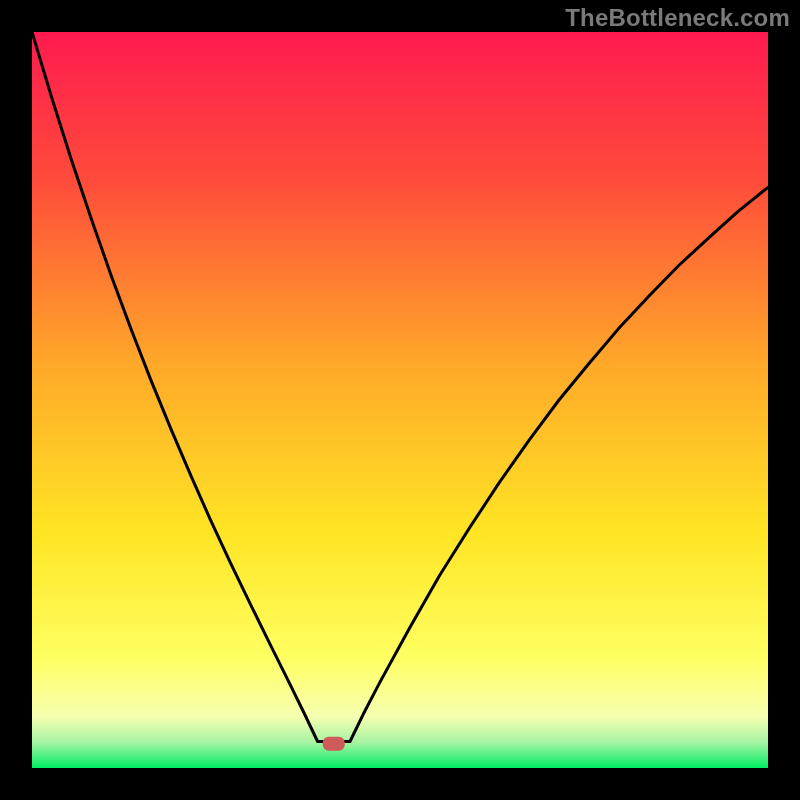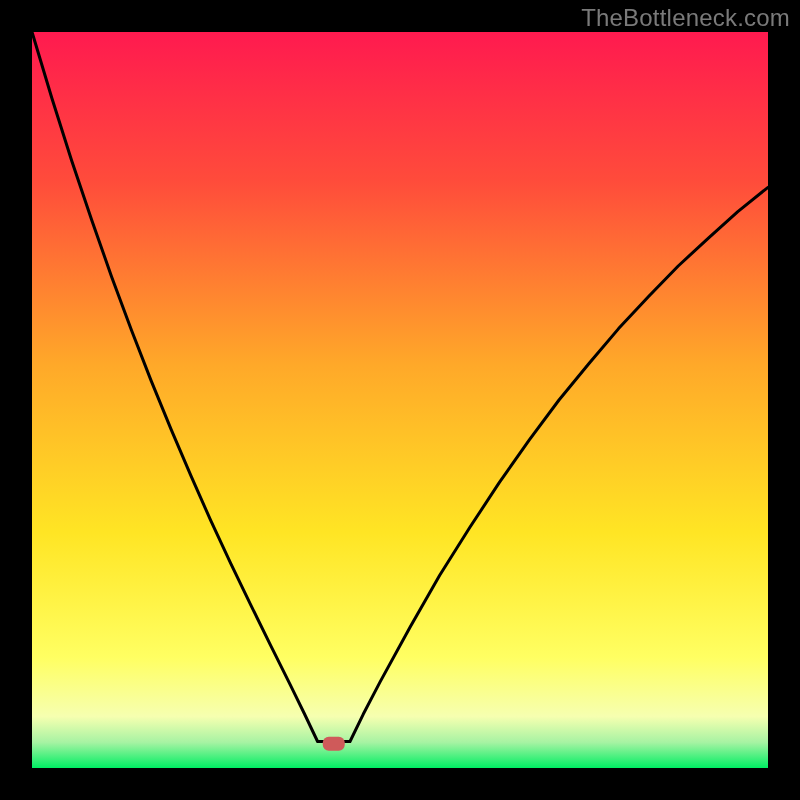--- a/index.html
+++ b/index.html
@@ -17,21 +17,21 @@
   }
   svg {
     display: block;
   }
   .watermark {
     position: absolute;
     top: 4px;
     right: 10px;
     font-size: 24px;
     color: #7a7a7a;
-    font-weight: 400;
+    font-weight: 700;
     letter-spacing: 0.2px;
   }
 </style>
 </head>
 <body>
 
 <div class="canvas-wrap">
 
   <svg width="800" height="800" viewBox="0 0 800 800">
     <defs>

